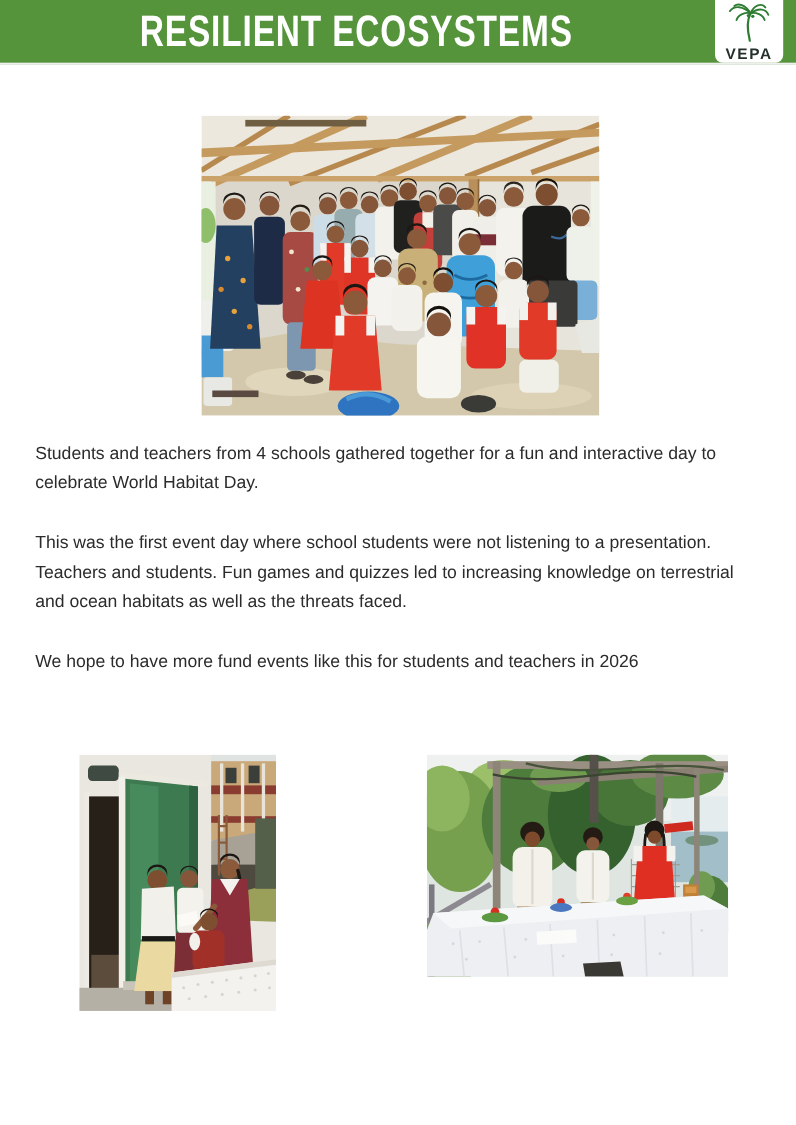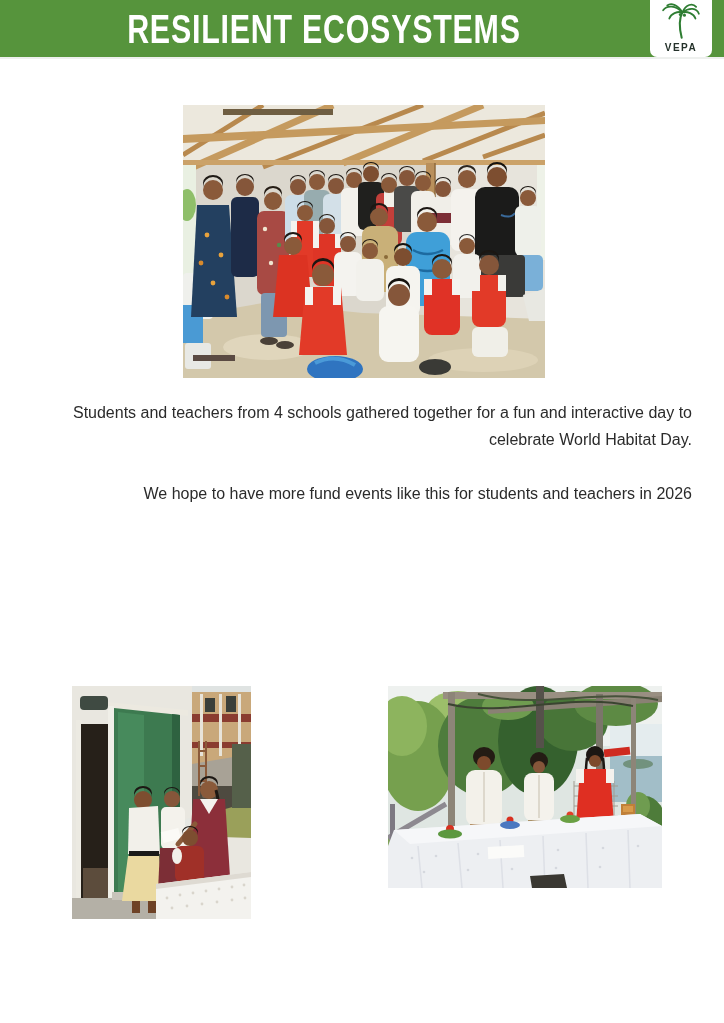--- a/index.html
+++ b/index.html
@@ -13,33 +13,33 @@
   .banner-title { position:absolute; left:0; top:0; width:648px; height:59px;
                   display:flex; align-items:center; justify-content:center; }
   .banner-title span { color:#ffffff; font-weight:700; font-size:40px;
                        letter-spacing:1px; transform:scaleX(0.76);
                        transform-origin:center; white-space:nowrap; }
   .logo-box { position:absolute; right:12px; top:0; width:62px; height:57px;
               background:#ffffff; border-radius:0 0 7px 7px; display:flex;
               flex-direction:column; align-items:center; justify-content:flex-start;
               padding-top:2px; }
   .logo-box svg { width:44px; height:40px; display:block; }
-  .logo-text { font-size:10px; font-weight:700; letter-spacing:1.5px;
+  .logo-text { font-size:14px; font-weight:700; letter-spacing:1.5px;
                color:#24312a; margin-top:0; }
 
   
   .photo { position:absolute; overflow:hidden; }
   .photo svg { display:block; width:100%; height:100%; }
   .photo-group { left:183px; top:105px; width:362px; height:273px; }
   .photo-door  { left:72px;  top:686px; width:179px; height:233px; }
   .photo-table { left:388px; top:686px; width:274px; height:202px; }
 
   
   .copy { position:absolute; left:32px; top:399px; width:660px;
-          text-align:right; color:#2b2b2b; font-size:16px; line-height:27px; }
+          text-align:left; color:#2b2b2b; font-size:16px; line-height:27px; }
   .copy p { margin:0 0 27px 0; }
   .copy p:last-child { margin-bottom:0;margin-top:24px; }
 </style>
 </head>
 <body>
 
 <div class="page">
 
   <div class="banner">
     <div class="banner-title">
@@ -227,20 +227,21 @@
         <ellipse cx="102" cy="240" rx="9" ry="4" fill="#4a4138"></ellipse>
         <ellipse cx="152" cy="264" rx="28" ry="13" fill="#2f74c0"></ellipse>
         <path d="M132,258 q20,-10 40,2" stroke="#4a9ad8" stroke-width="4" fill="none"></path>
         <ellipse cx="252" cy="262" rx="16" ry="8" fill="#3a3a36"></ellipse>
       </g>
     </svg>
   </div>
 
   <div class="copy">
     <p>Students and teachers from 4 schools gathered together for a fun and interactive day to celebrate World Habitat Day.</p>
+    <p>This was the first event day where school students were not listening to a presentation. Teachers and students. Fun games and quizzes led to increasing knowledge on terrestrial and ocean habitats as well as the threats faced.</p>
     <p>We hope to have more fund events like this for students and teachers in 2026</p>
   </div>
 
   <div class="photo photo-door" role="img" aria-label="Students in white shirts and maroon uniforms gathered by an open green door, one writing on paper">
     <svg viewBox="0 0 179 233" preserveAspectRatio="none">
       <rect x="0" y="0" width="179" height="233" fill="#e9e7e0"></rect>
 
       <rect x="120" y="0" width="59" height="14" fill="#dfe3e2"></rect>
       <rect x="120" y="6" width="59" height="72" fill="#c9a87a"></rect>
       <rect x="120" y="28" width="59" height="8" fill="#8a3c30"></rect>

